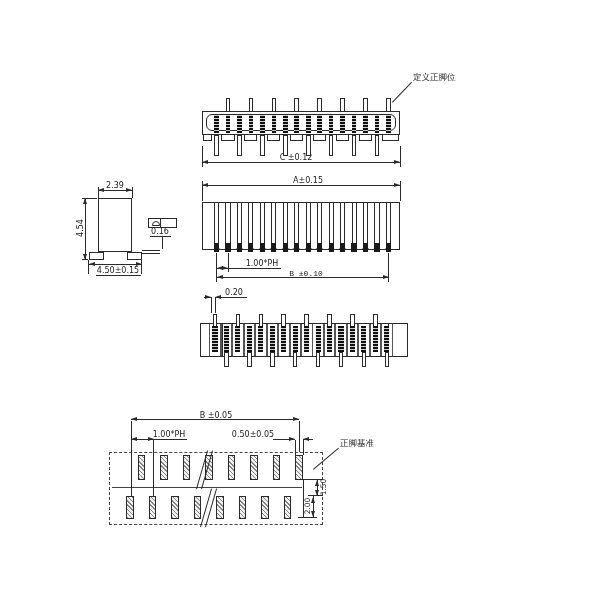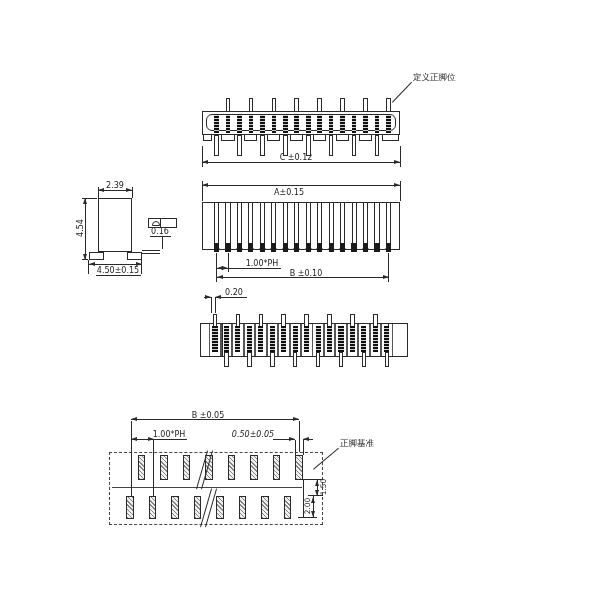--- a/index.html
+++ b/index.html
@@ -10,35 +10,35 @@
   .rot{transform:translate(-50%,-50%) rotate(-90deg);transform-origin:center center;}
 </style>
 </head>
 <body>
 
 <div id="stage">
 
   <span class="txt" style="left:413px;top:73px;font-size:8.5px;">定义正脚位</span>
   <span class="txt ctr" style="left:266px;top:152.5px;width:60px;">C ±0.12</span>
 
-  <span class="txt ctr" style="left:259px;top:176px;width:60px;margin-top:12px;">A±0.15</span>
+  <span class="txt ctr" style="left:278px;top:176px;width:60px;">A±0.15</span>
   <span class="txt ctr" style="left:243px;top:259px;width:38px;">1.00*PH</span>
-  <span class="txt ctr" style="left:286px;top:268.5px;width:40px;">B ±0.10</span>
+  <span class="txt ctr" style="left:286px;top:268.5px;width:40px;font-family:Liberation Mono, monospace;">B ±0.10</span>
 
   <span class="txt ctr" style="left:100px;top:180.5px;width:30px;">2.39</span>
   <span class="txt rot" style="left:80px;top:228px;">4.54</span>
   <span class="txt ctr" style="left:95px;top:265.5px;width:46px;">4.50±0.15</span>
   <span class="txt ctr" style="left:149px;top:226.5px;width:22px;">0.16</span>
   <span class="txt ctr" style="left:161px;top:220px;width:15px;font-size:6.5px;line-height:7px;">0.1</span>
 
   <span class="txt ctr" style="left:221px;top:288px;width:26px;">0.20</span>
 
-  <span class="txt ctr" style="left:188px;top:410.5px;width:40px;">B ±0.05</span>
+  <span class="txt ctr" style="left:196px;top:410.5px;width:40px;">B ±0.05</span>
   <span class="txt ctr" style="left:150px;top:430px;width:38px;">1.00*PH</span>
-  <span class="txt ctr" style="left:231px;top:430px;width:44px;font-style:italic;">0.50±0.05</span>
+  <span class="txt ctr" style="left:231px;top:430px;width:44px;">0.50±0.05</span>
   <span class="txt" style="left:340px;top:439px;font-size:8.5px;">正脚基准</span>
   <span class="txt rot" style="left:322.5px;top:487px;font-size:7.5px;">1.50</span>
   <span class="txt rot" style="left:306.5px;top:506px;font-size:7.5px;">2.00</span>
 <div style="position: absolute; box-sizing: border-box; left: 202px; top: 111px; width: 198px; height: 24px; border: 1px solid rgb(42, 42, 42); background: rgb(255, 255, 255);"></div>
     <div style="position: absolute; box-sizing: border-box; left: 206px; top: 114px; width: 190px; height: 17px; border: 1px solid rgb(42, 42, 42); background: rgb(255, 255, 255); border-radius: 6px;"></div>
     <div style="position: absolute; box-sizing: border-box; left: 202.5px; top: 134.6px; width: 9.1px; height: 6.4px; border-top: none; border-right: 1px solid rgb(42, 42, 42); border-bottom: 1px solid rgb(42, 42, 42); border-left: 1px solid rgb(42, 42, 42); border-image: initial; background: rgb(255, 255, 255);"></div>
     <div style="position: absolute; box-sizing: border-box; left: 221.4px; top: 134.6px; width: 13.132px; height: 6.4px; border-top: none; border-right: 1px solid rgb(42, 42, 42); border-bottom: 1px solid rgb(42, 42, 42); border-left: 1px solid rgb(42, 42, 42); border-image: initial; background: rgb(255, 255, 255);"></div>
     <div style="position: absolute; box-sizing: border-box; left: 244.332px; top: 134.6px; width: 13.132px; height: 6.4px; border-top: none; border-right: 1px solid rgb(42, 42, 42); border-bottom: 1px solid rgb(42, 42, 42); border-left: 1px solid rgb(42, 42, 42); border-image: initial; background: rgb(255, 255, 255);"></div>
     <div style="position: absolute; box-sizing: border-box; left: 267.264px; top: 134.6px; width: 13.132px; height: 6.4px; border-top: none; border-right: 1px solid rgb(42, 42, 42); border-bottom: 1px solid rgb(42, 42, 42); border-left: 1px solid rgb(42, 42, 42); border-image: initial; background: rgb(255, 255, 255);"></div>
     <div style="position: absolute; box-sizing: border-box; left: 290.196px; top: 134.6px; width: 13.132px; height: 6.4px; border-top: none; border-right: 1px solid rgb(42, 42, 42); border-bottom: 1px solid rgb(42, 42, 42); border-left: 1px solid rgb(42, 42, 42); border-image: initial; background: rgb(255, 255, 255);"></div>

